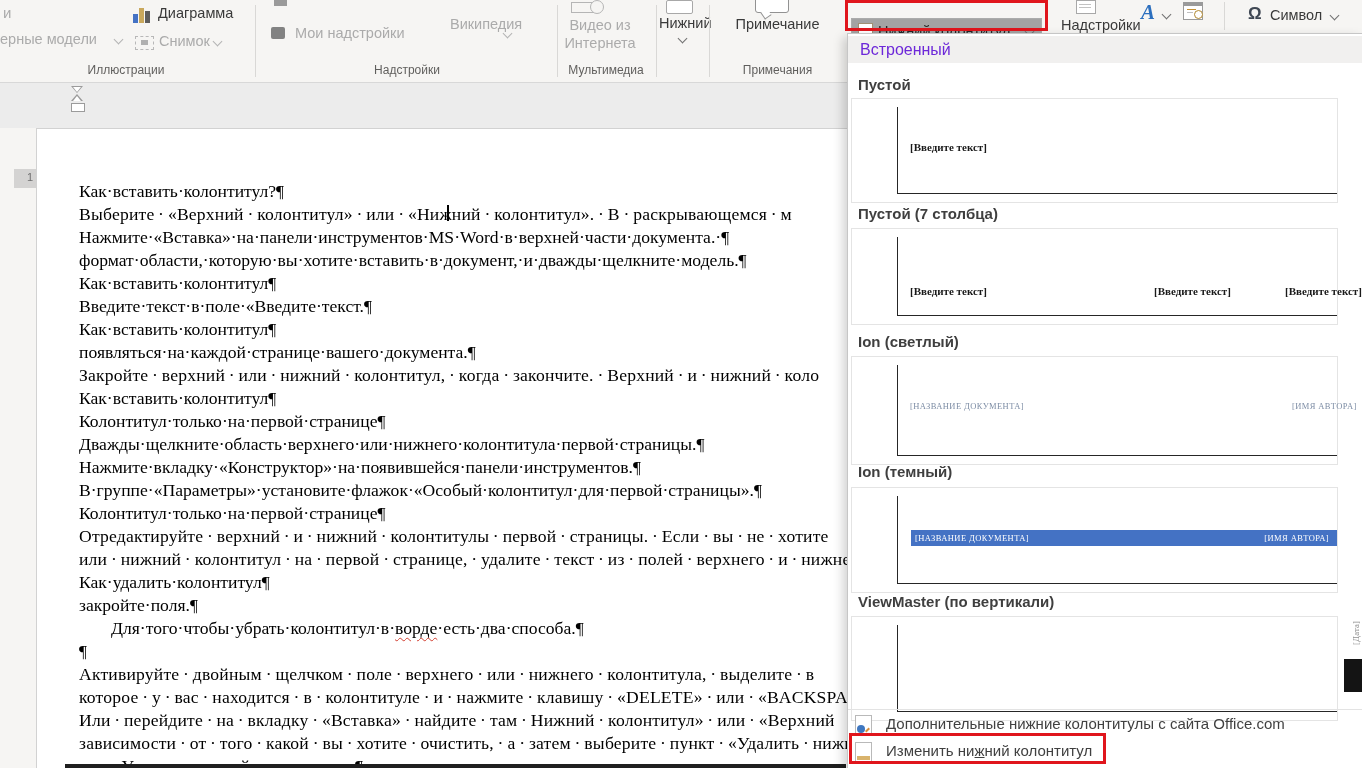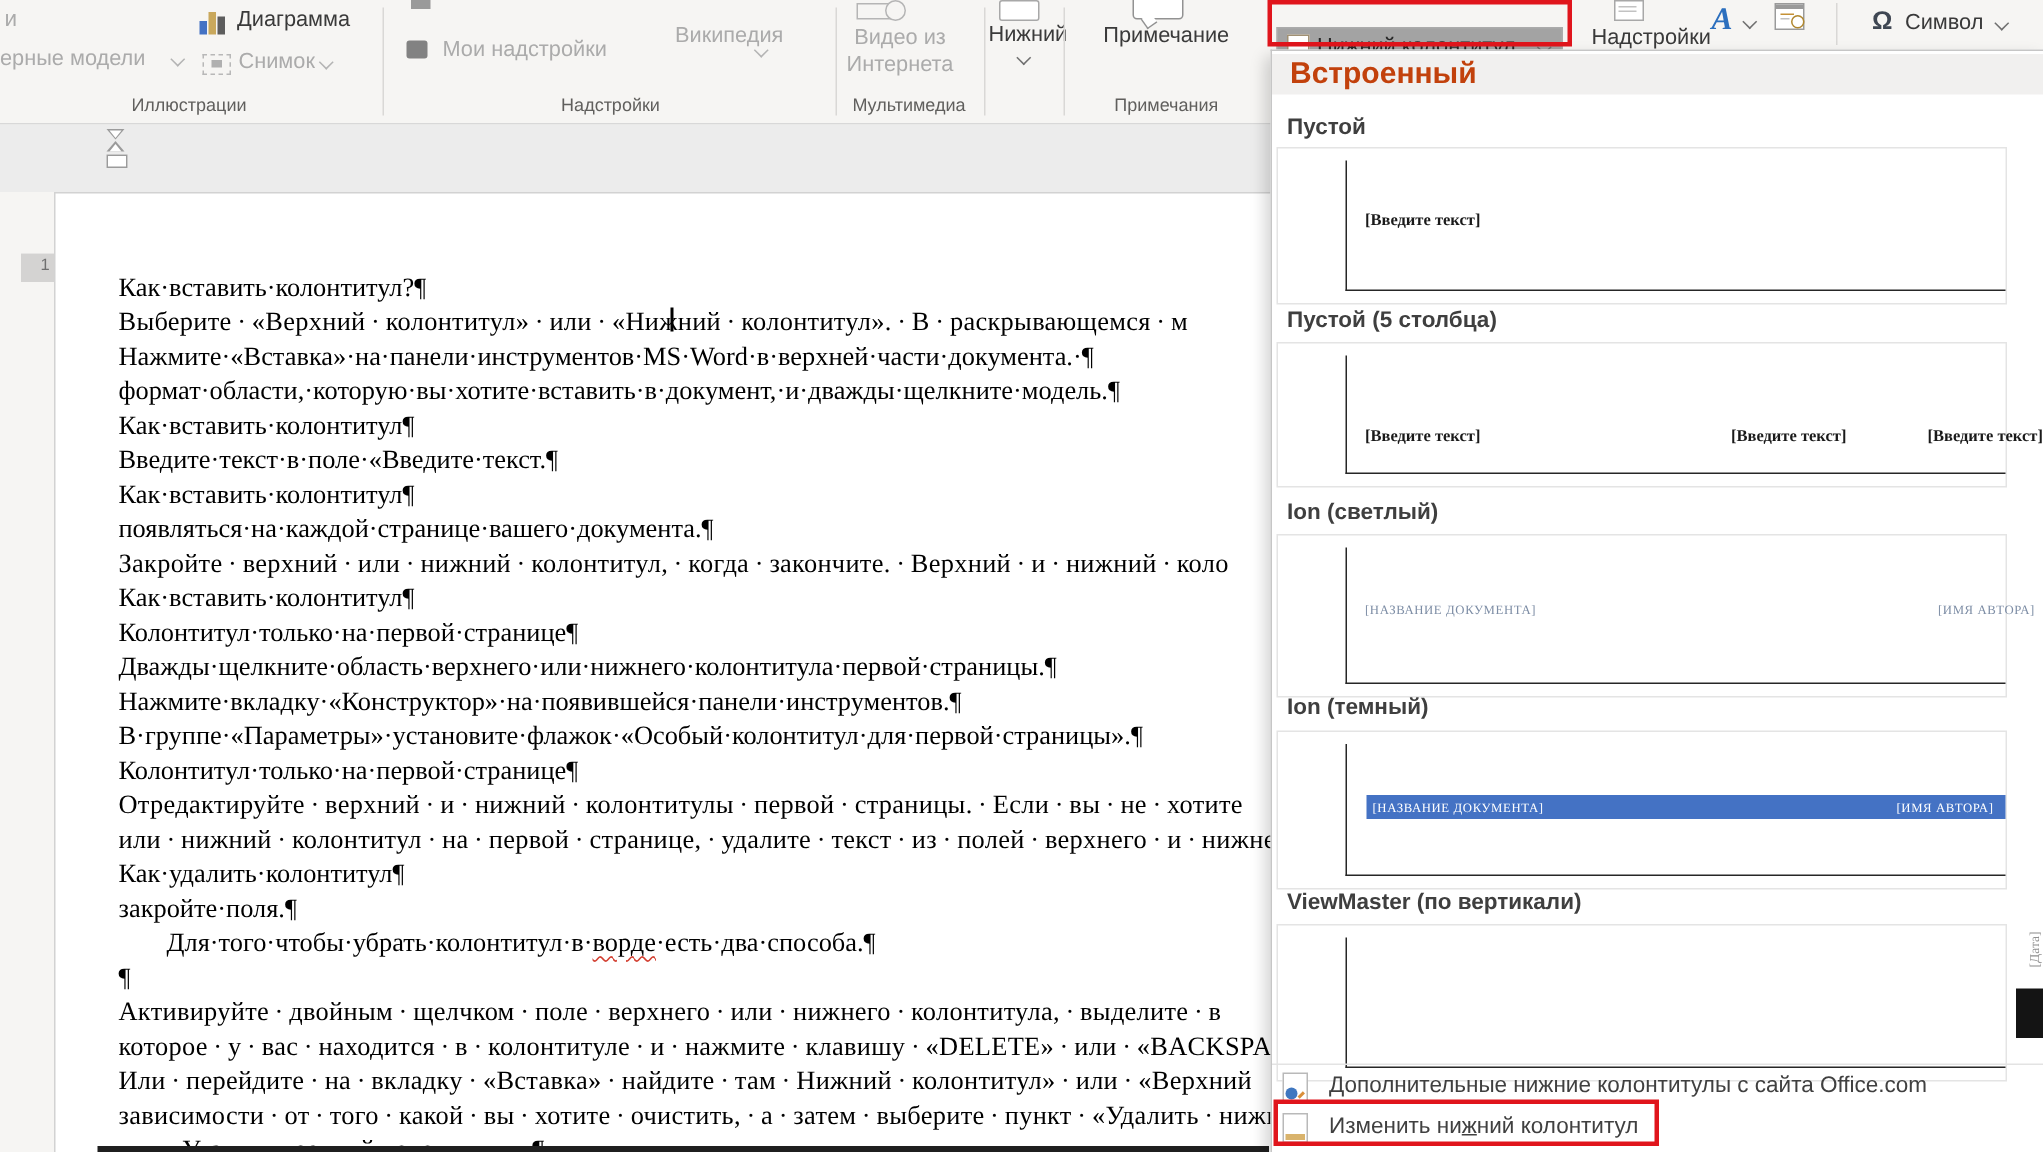--- a/index.html
+++ b/index.html
@@ -32,21 +32,21 @@
   .pageic i{position:absolute;left:1px;right:1px;bottom:1px;height:3px;background:#d9b36c}
   
   .tri{position:absolute;width:0;height:0;border-left:6px solid transparent;border-right:6px solid transparent}
   .tri.dn{border-top:7px solid #9b9b9b}
   .tri.dn:after{content:"";position:absolute;left:-4.5px;top:-6.5px;border-left:4.5px solid transparent;border-right:4.5px solid transparent;border-top:5px solid #fff}
   .tri.up{border-bottom:7px solid #9b9b9b}
   .tri.up:after{content:"";position:absolute;left:-4.5px;top:1.5px;border-left:4.5px solid transparent;border-right:4.5px solid transparent;border-bottom:5px solid #fff}
   .mbox{position:absolute;width:12px;height:7px;background:#fff;border:1px solid #9b9b9b}
   
   #panel{position:absolute;left:847px;top:33px;width:515px;height:735px;background:#fff;border:1px solid #c6c6c6;border-right:none;box-shadow:-4px 4px 10px rgba(0,0,0,.18)}
-  #panel-header{position:absolute;left:0;top:2px;width:100%;height:27px;background:#f1f0ef;color:#c2410c;font-weight:bold;font-size:20px;line-height:27px;padding-left:12px;box-sizing:border-box}
+  #panel-header{position:absolute;left:0;top:2px;width:100%;height:27px;background:#f1f0ef;color:#6d28d9;font-weight:normal;font-size:16px;line-height:27px;padding-left:12px;box-sizing:border-box}
   .gal-label{position:absolute;left:10px;font-weight:bold;font-size:15px;color:#3f3f3f;white-space:nowrap}
   .prev{position:absolute;left:3px;right:1px;background:#fff;border:1px solid #e4e4e4}
   .pv-v{position:absolute;left:45px;top:8px;bottom:8px;width:1px;background:#262626}
   .pv-h{position:absolute;left:45px;right:0;bottom:8px;height:1px;background:#262626}
   .ph{position:absolute;font-family:"Liberation Serif",serif;font-weight:bold;font-size:11px;color:#1a1a1a;white-space:nowrap}
   .ionl{position:absolute;font-family:"Liberation Serif",serif;font-size:8.5px;color:#7d8da5;letter-spacing:.4px;white-space:nowrap}
   .iondbar{position:absolute;left:59px;right:0;height:16px;background:#4472c4;display:flex;align-items:center;justify-content:space-between;padding:0 8px 0 4px;box-sizing:border-box}
   .iondbar span{font-family:"Liberation Serif",serif;font-size:8.5px;color:#fff;letter-spacing:.4px;white-space:nowrap}
   .vm-date{position:absolute;font-family:"Liberation Serif",serif;font-size:9px;color:#8f8f8f;writing-mode:vertical-rl;transform:rotate(180deg);white-space:nowrap}
   .vm-box{position:absolute;background:#141414}
@@ -258,21 +258,21 @@
     <div style="position:absolute;left:0;top:12px;width:491px;height:675px">
         <div style="position: absolute; left: 0px; right: 0px; top: 30px; height: 125px;">
           <div class="gal-label" style="top: 0px;">Пустой</div>
           <div class="prev" style="top: 22px; height: 103px;">
             <div class="pv-v"></div>
             <div class="pv-h"></div>
             <div class="ph" style="left: 58px; top: 41.5px;">[Введите текст]</div>
           </div>
         </div>
         <div style="position: absolute; left: 0px; right: 0px; top: 159px; height: 118px;">
-          <div class="gal-label" style="top: 0px;">Пустой (5 столбца)</div>
+          <div class="gal-label" style="top: 0px;">Пустой (7 столбца)</div>
           <div class="prev" style="top: 23px; height: 95px;">
             <div class="pv-v"></div>
             <div class="pv-h"></div>
             <div class="ph" style="left: 58px; top: 55.5px;">[Введите текст]</div>
             <div class="ph" style="left: 302px; top: 55.5px;">[Введите текст]</div>
             <div class="ph" style="left: 433px; top: 55.5px;">[Введите текст]</div>
           </div>
         </div>
         <div style="position: absolute; left: 0px; right: 0px; top: 287px; height: 130px;">
           <div class="gal-label" style="top: 0px;">Ion (светлый)</div>

